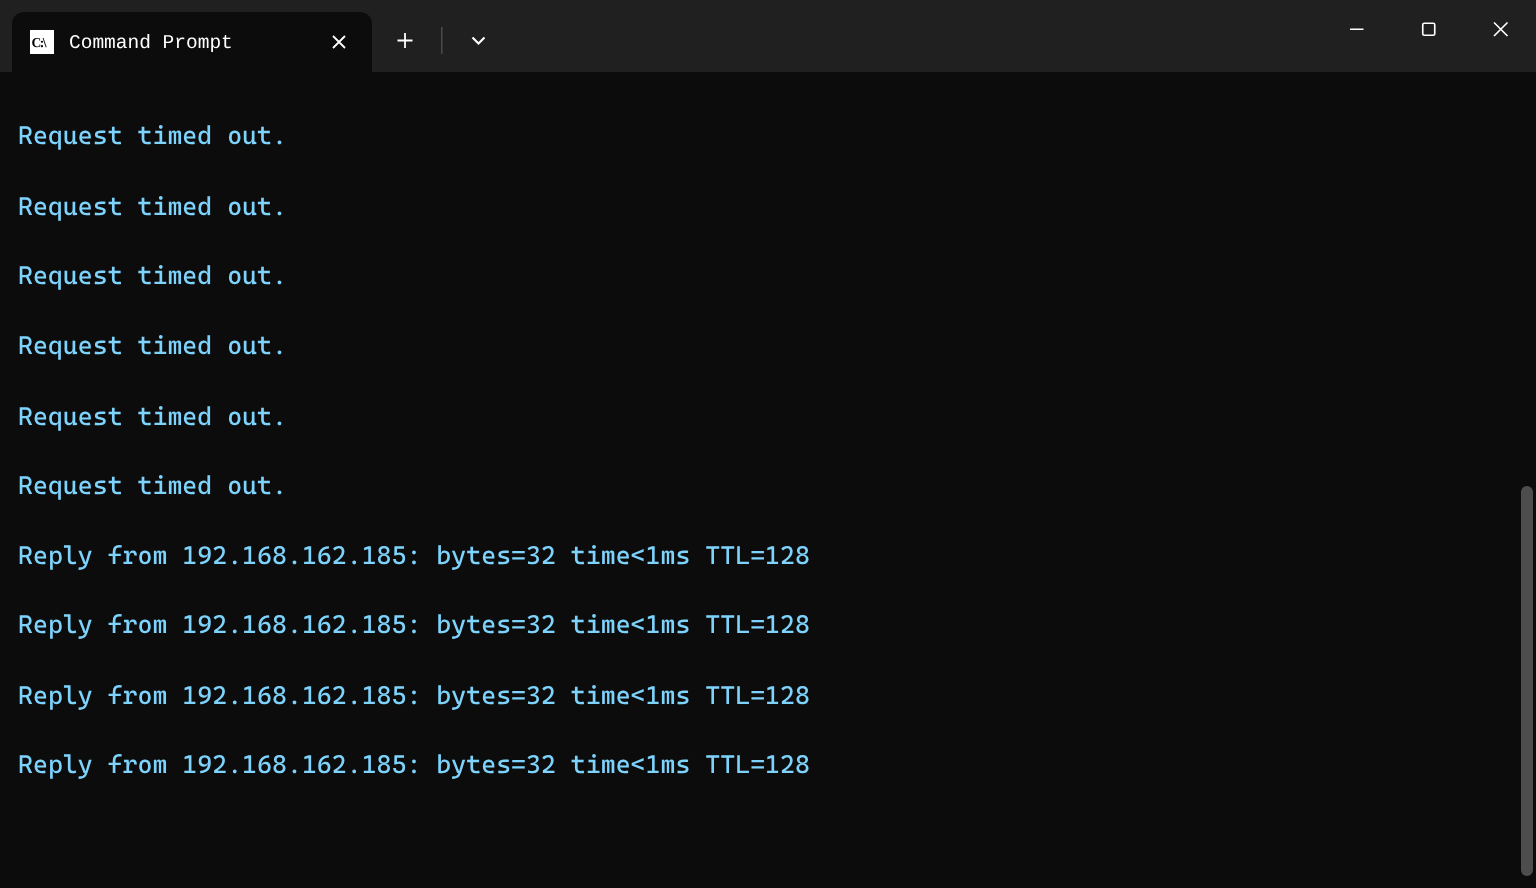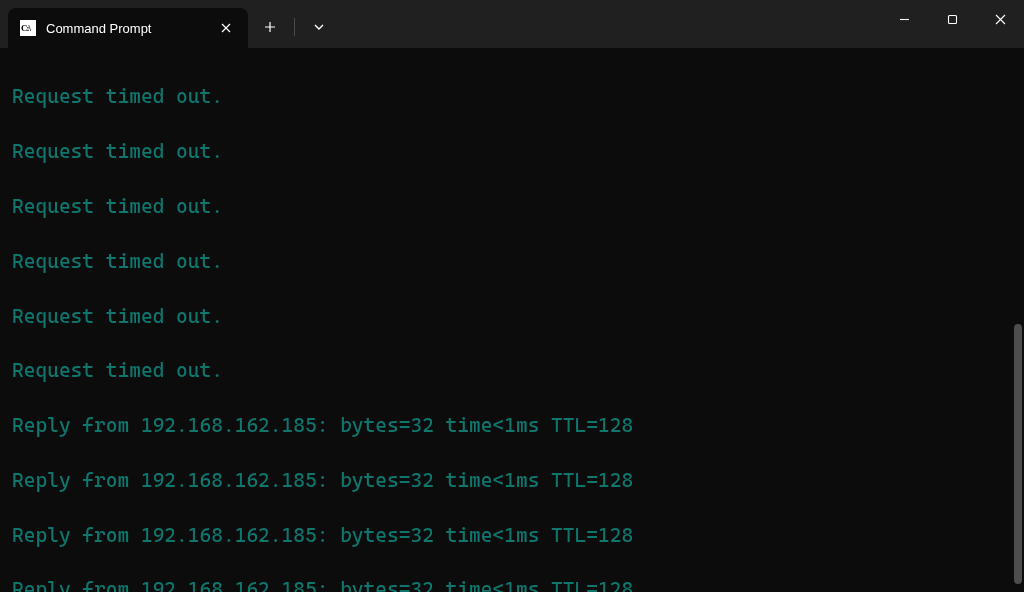--- a/index.html
+++ b/index.html
@@ -46,21 +46,21 @@
       justify-content: center;
       font-size: 10px;
       color: #000;
       font-family: Consolas, monospace;
       letter-spacing: -1px;
       line-height: 1;
     }
     .tab-title {
       color: #ffffff;
       font-size: 13px;
-      font-family: Liberation Sans, sans-serif;
+      font-family: Liberation Mono, monospace;
       flex: 1;
     }
     .tab-close {
       width: 20px;
       height: 20px;
       display: flex;
       align-items: center;
       justify-content: center;
       border-radius: 4px;
       cursor: pointer;
@@ -100,22 +100,22 @@
       width: 48px;
       height: 38px;
       display: flex;
       align-items: center;
       justify-content: center;
       cursor: pointer;
       color: #ffffff;
     }
     .terminal {
       padding: 8px 12px 8px 12px;
-      color: #0f766e;
-      font-size: 20px;
+      color: #7dd3fc;
+      font-size: 17px;
       line-height: 1.37;
       font-family: Consolas, 'Cascadia Mono', monospace;
       white-space: pre;
       height: calc(100% - 48px);
       overflow: hidden;
       position: relative;
     }
     .out-line { display: block; }
     .scrollbar {
       position: absolute;

